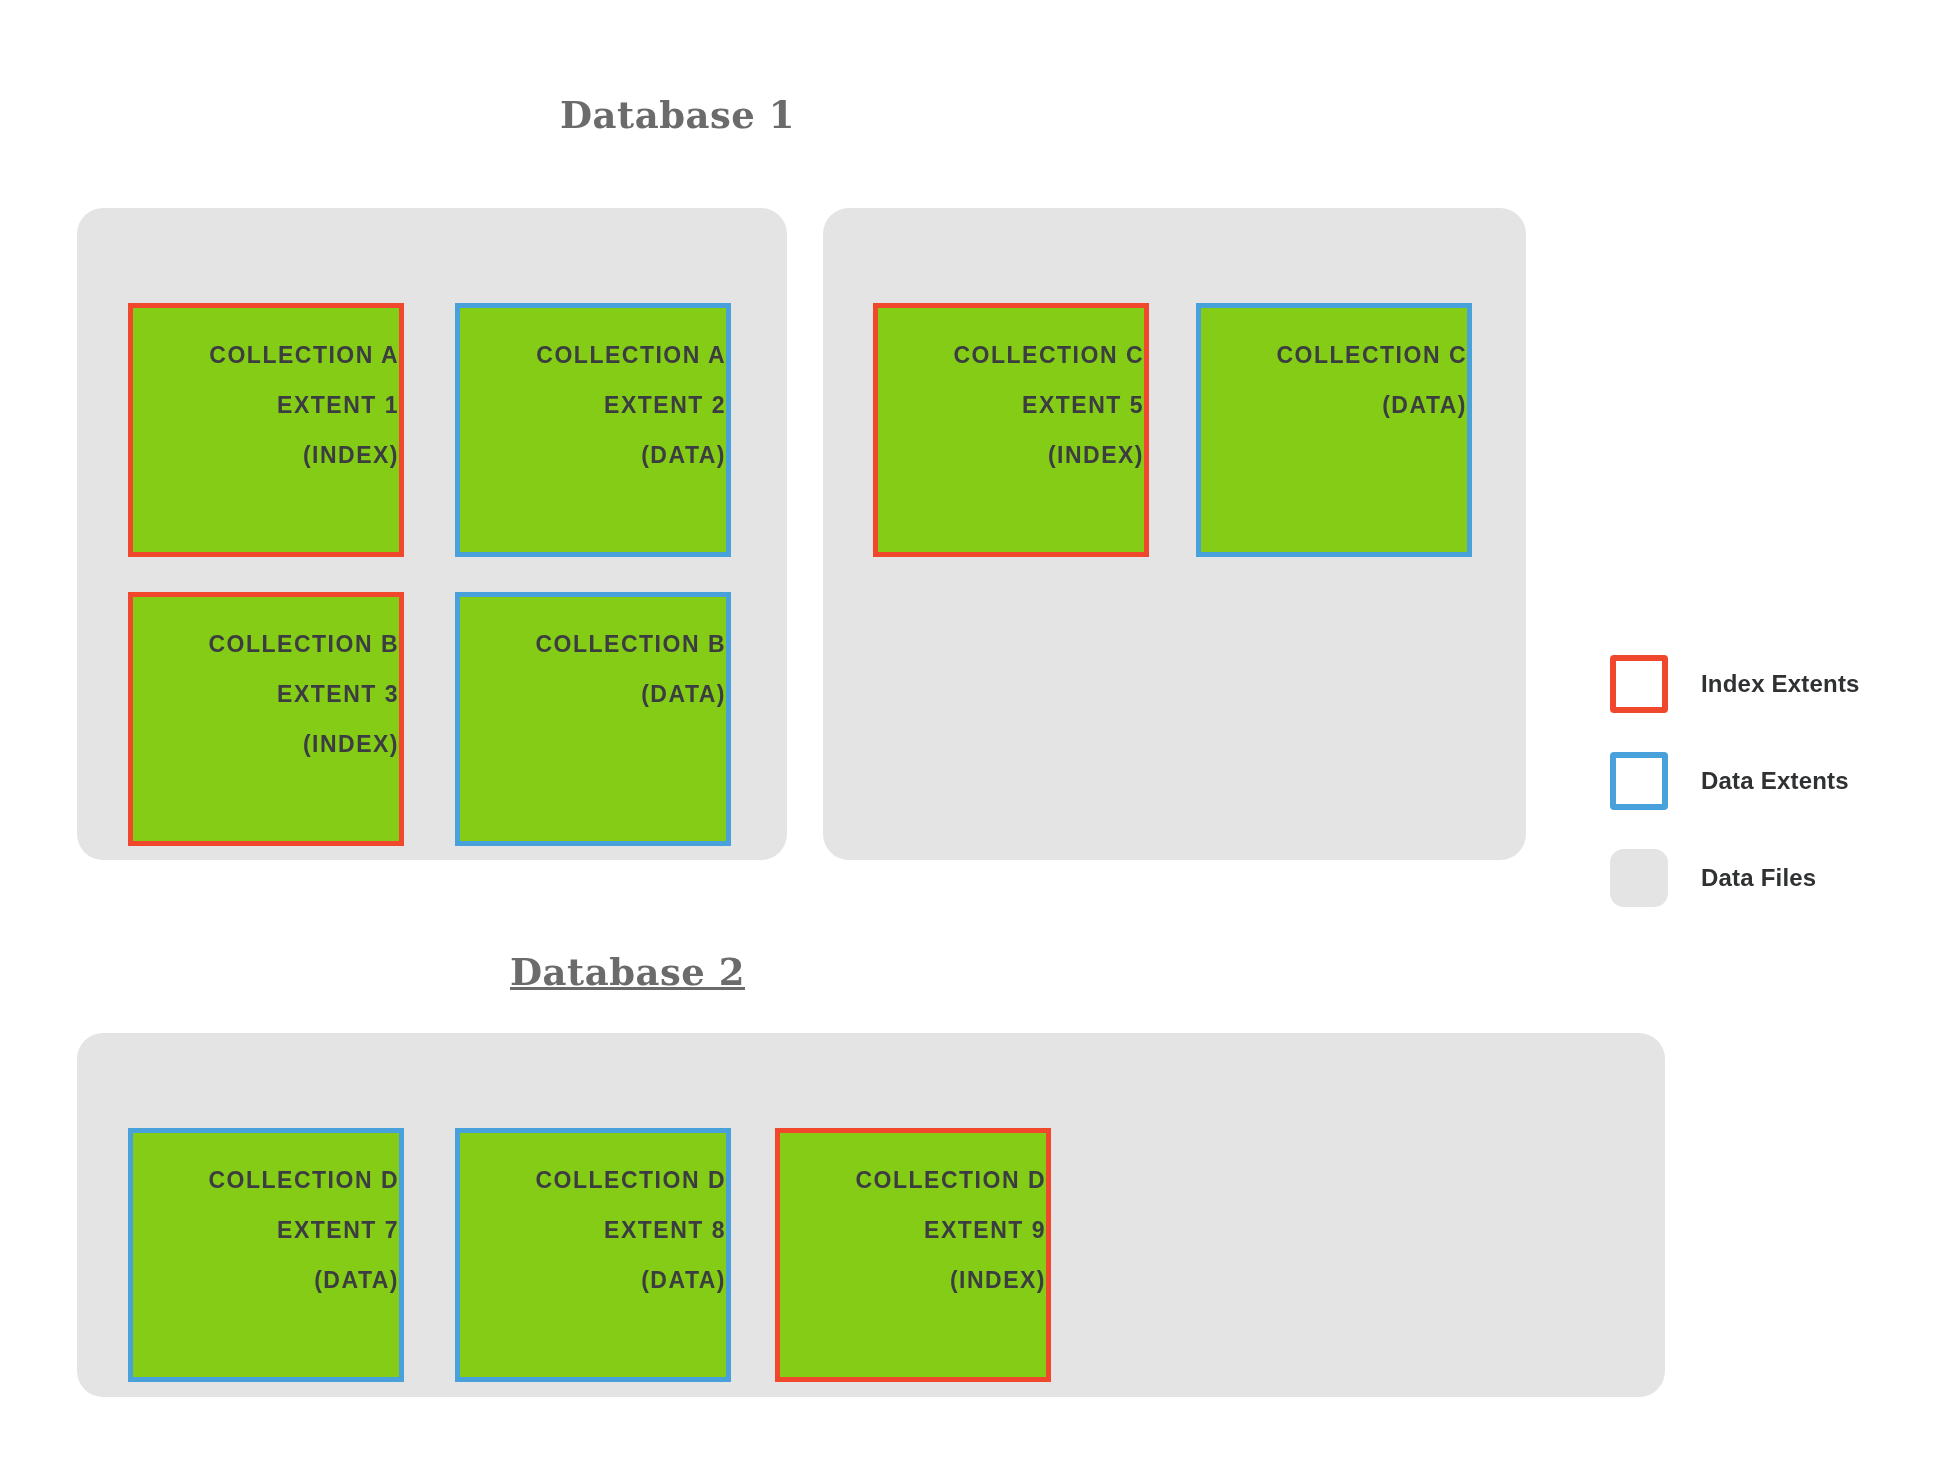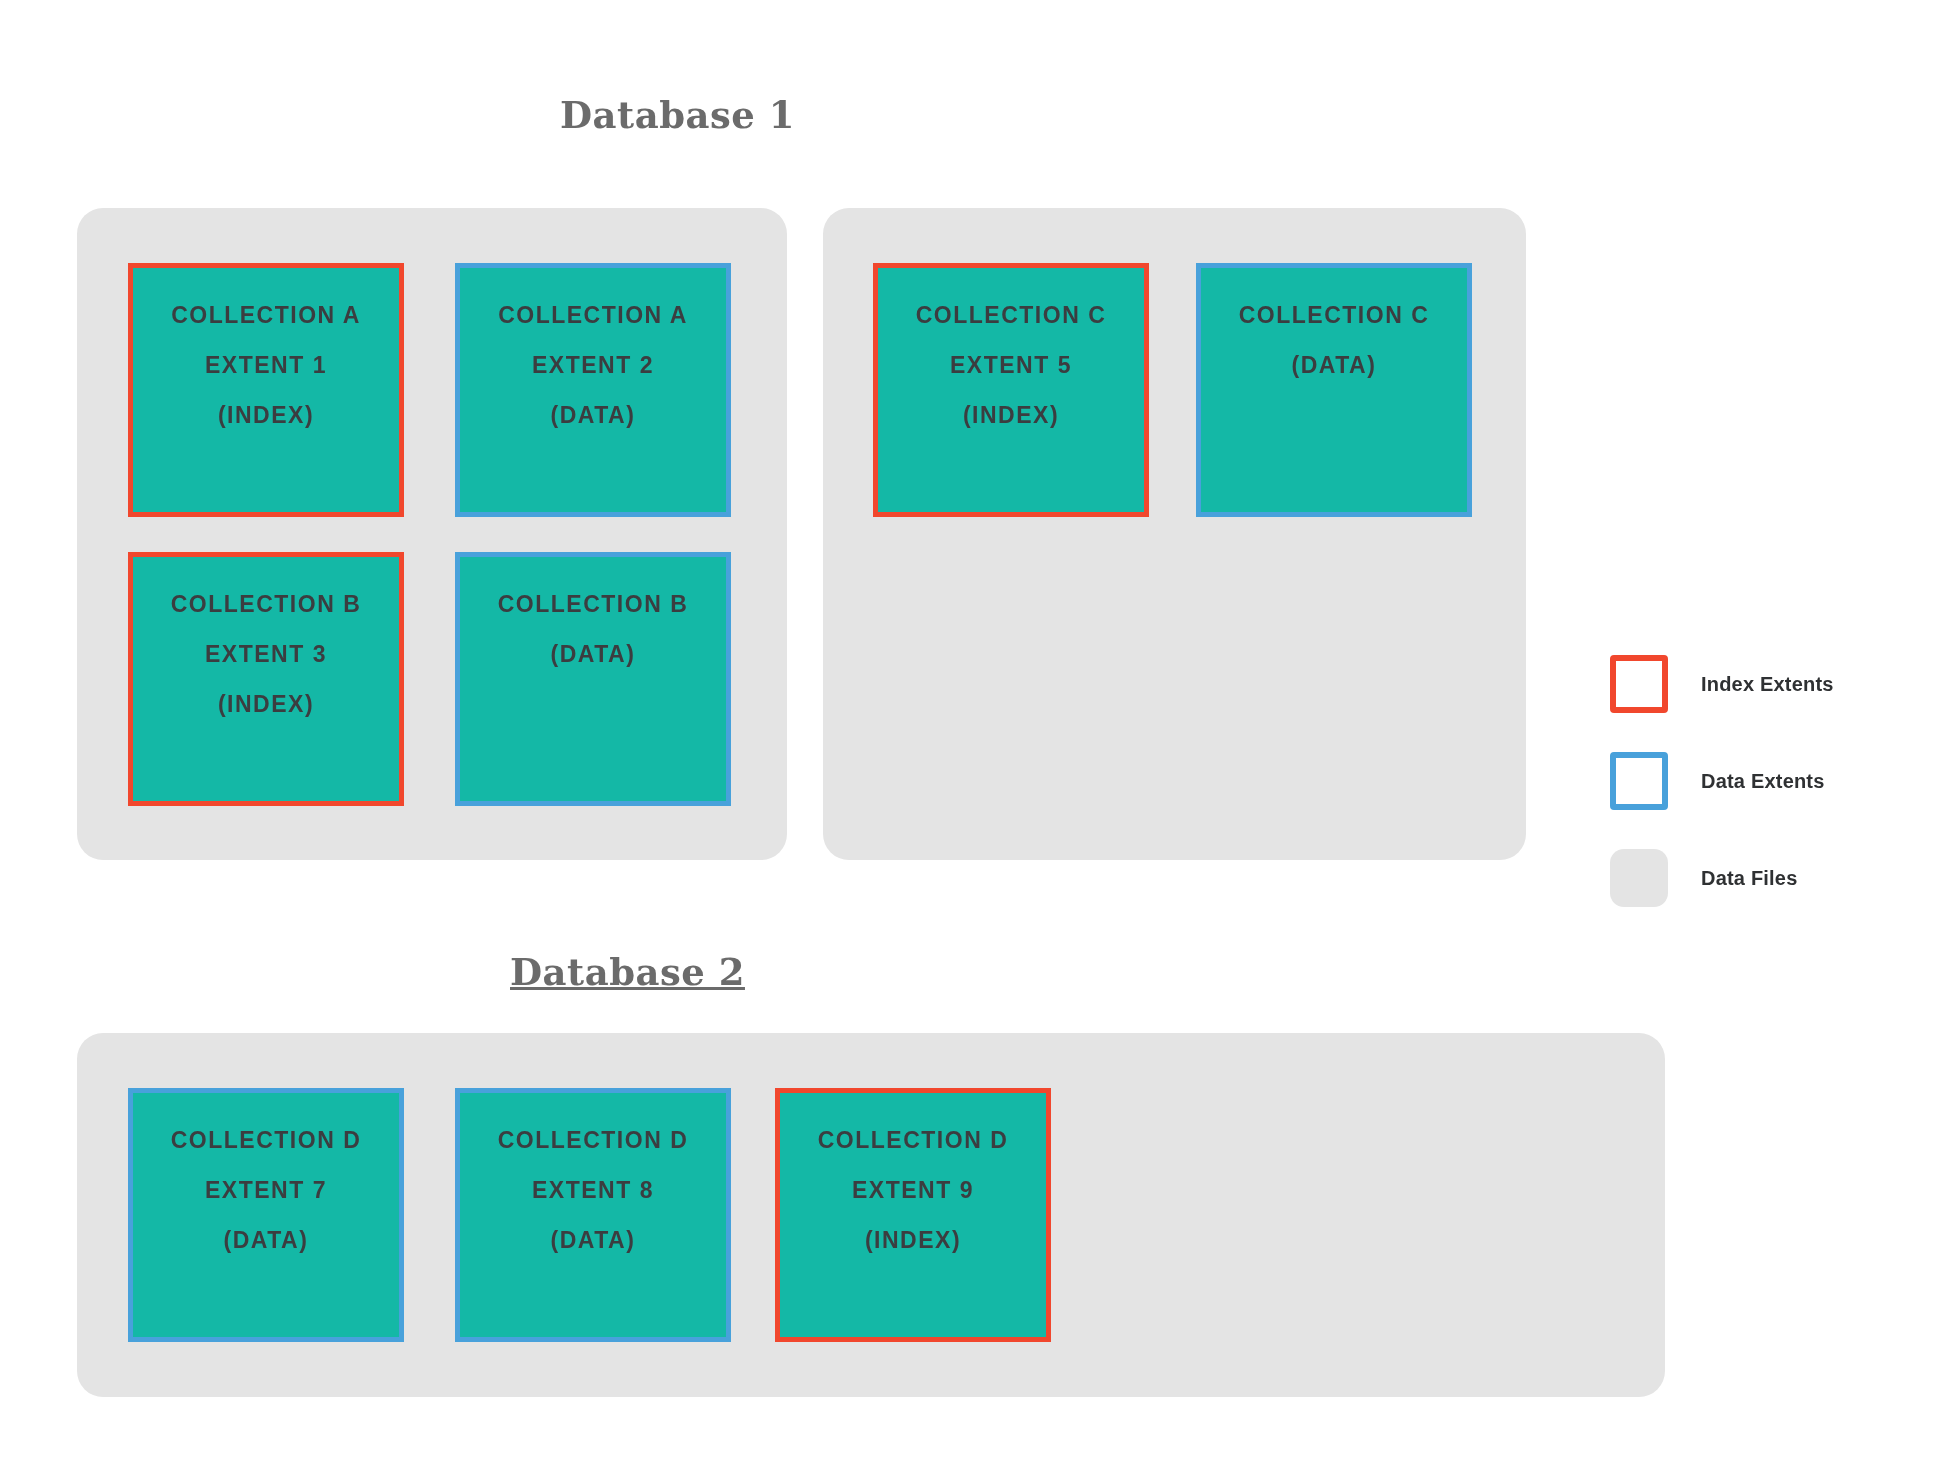--- a/index.html
+++ b/index.html
@@ -30,24 +30,25 @@
     border-radius: 26px;
   }
   .file-1 { left: 77px;  top: 208px;  width: 710px;  height: 652px; }
   .file-2 { left: 823px; top: 208px;  width: 703px;  height: 652px; }
   .file-3 { left: 77px;  top: 1033px; width: 1545px; height: 364px; padding-left: 43px; }
 
   .extent {
     position: absolute;
     width: 266px;   
     height: 244px;  
-    background: #14b8a6;
+    background: #84cc16;
     box-sizing: content-box;
-    text-align: center;
+    text-align: right;
     padding-top: 0;
+    margin-top: 40px;
   }
   .extent.index { border: 5px solid #f1472d; }
   .extent.data  { border: 5px solid #48a1db; }
 
   .extent .line {
     display: block;
     font-size: 23px;
     font-weight: 600;
     letter-spacing: 1.5px;
     color: #3b3d40;
@@ -82,21 +83,21 @@
     width: 58px;
     height: 58px;
     box-sizing: border-box;
     margin-right: 33px;
     flex: 0 0 auto;
   }
   .swatch.index-outline { border: 6px solid #f1472d; border-radius: 4px;  background: #ffffff; }
   .swatch.data-outline  { border: 6px solid #48a1db; border-radius: 4px;  background: #ffffff; }
   .swatch.file-fill     { background: #e4e4e4;       border-radius: 14px; }
   .legend-label {
-    font-size: 20px;
+    font-size: 24px;
     font-weight: 700;
     color: #2f3133;
     letter-spacing: 0.2px;
     white-space: nowrap;
   }
 </style>
 </head>
 <body>
 
 <div class="page">

